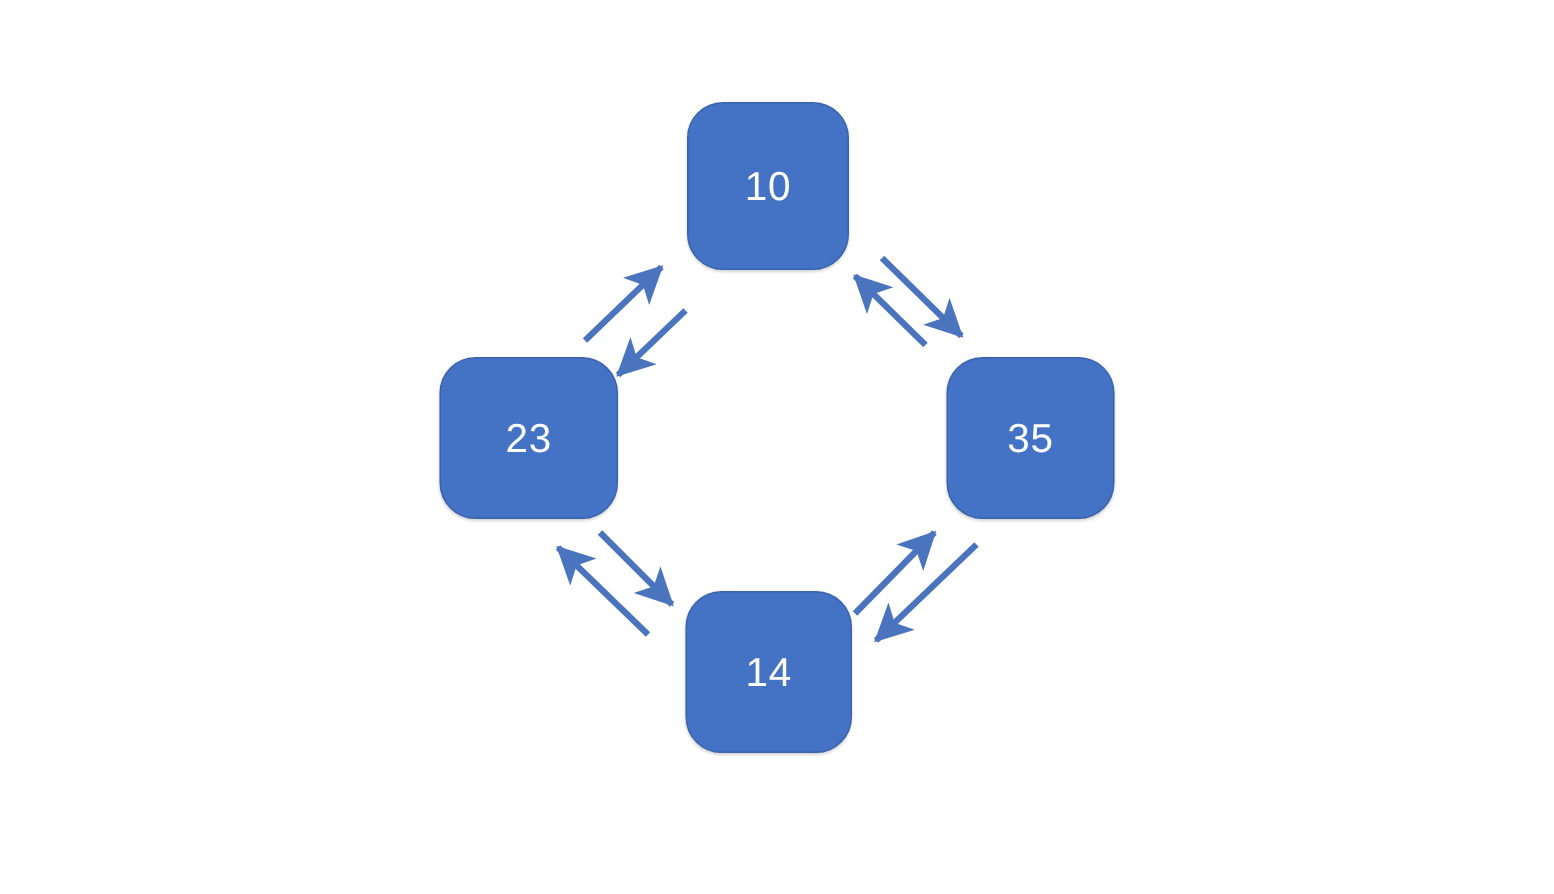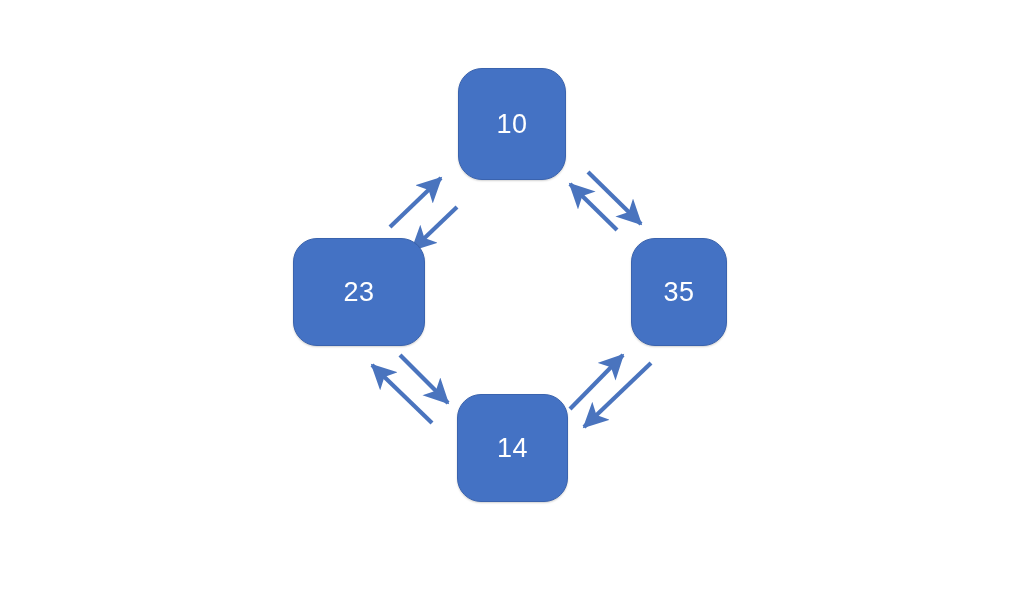--- a/index.html
+++ b/index.html
@@ -41,22 +41,22 @@
     color: #FFFFFF;
     font-size: 27px;
     font-weight: 400;
     line-height: 1;
     letter-spacing: 0.5px;
     font-family: "Liberation Sans", sans-serif;
     user-select: none;
   }
   
   #node-top    { left: 458px; top: 68px;  width: 108px; height: 112px; }
-  #node-left   { left: 293px; top: 238px; width: 132px; height: 108px; }
-  #node-right  { left: 631px; top: 238px; width: 96px; height: 108px; }
+  #node-left   { left: 293px; top: 238px; width: 119px; height: 108px; }
+  #node-right  { left: 631px; top: 238px; width: 112px; height: 108px; }
   #node-bottom { left: 457px; top: 394px; width: 111px; height: 108px; text-align: right; }
 </style>
 </head>
 <body>
 
 <div id="canvas">
 
   <svg id="edge-layer" viewBox="0 0 1036 596" width="1036" height="596" xmlns="http://www.w3.org/2000/svg">
     <defs>
       <marker id="arrowhead" markerWidth="7" markerHeight="7" refX="5.6" refY="3" orient="auto" markerUnits="strokeWidth">

